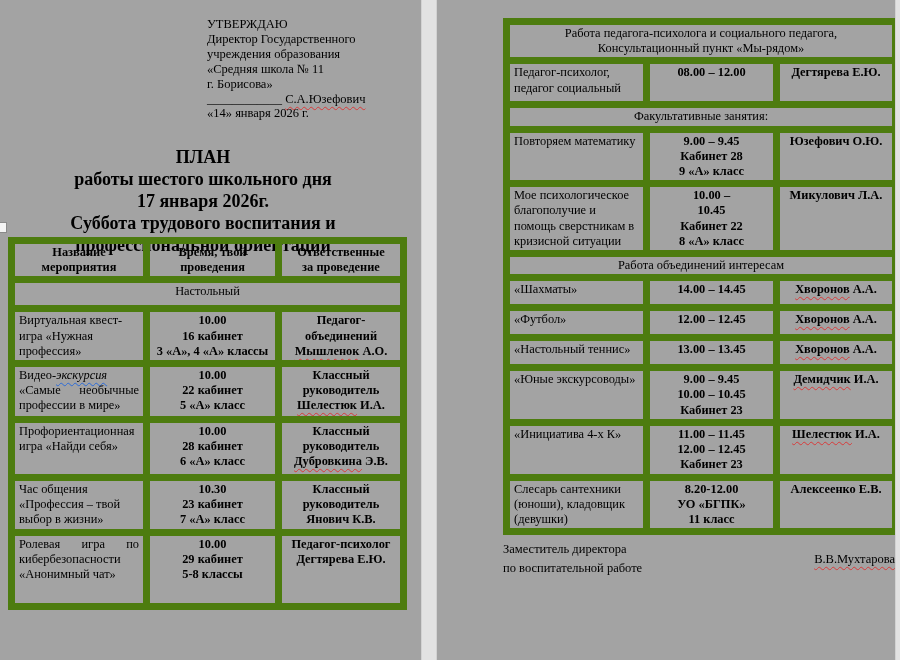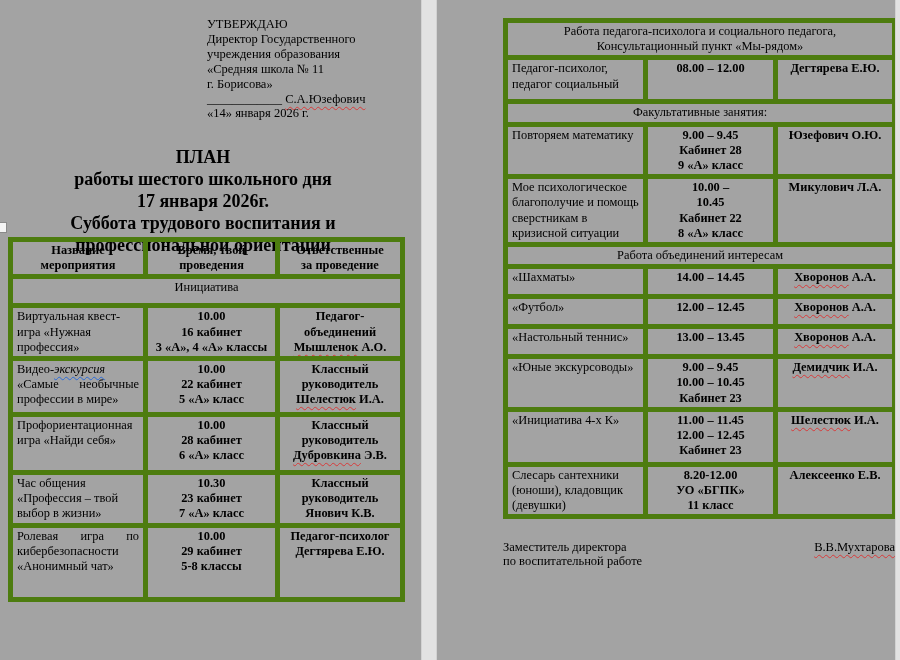--- a/index.html
+++ b/index.html
@@ -17,36 +17,36 @@
   .edge-right{position:absolute;top:0;left:895px;width:5px;height:660px;background:#e2e2e2;
     border-left:1px solid #d2d2d2;box-sizing:border-box;}
 
   .pre-line{white-space:pre-line;}
 
   .approval{position:absolute;left:207px;top:17px;width:190px;font-size:12.5px;line-height:14.9px;}
   .doc-title{position:absolute;left:8px;top:146px;width:390px;text-align:center;
     font-weight:bold;font-size:18px;line-height:22px;}
 
   table.doc{border-collapse:collapse;table-layout:fixed;font-size:12.4px;line-height:15.2px;}
-  table.doc td{border:5px solid #4d7c0f;vertical-align:top;padding:1px 4px;overflow:hidden;}
+  table.doc td{border:7px solid #4d7c0f;vertical-align:top;padding:1px 4px;overflow:hidden;}
   td.c-center{text-align:center;font-weight:bold;}
   td.c-justify{text-align:justify;}
   td.sec{text-align:center;padding:0 2px;}
 
   .tbl-left{position:absolute;left:8px;top:237px;width:392px;}
   .tbl-right{position:absolute;left:66px;top:18px;width:389px;}
 
   .sp-red{text-decoration:underline wavy #d83a3a;text-decoration-thickness:1px;text-underline-offset:2.5px;}
   .sp-blue{text-decoration:underline wavy #2b6bd8;text-decoration-thickness:1px;text-underline-offset:2.5px;font-style:italic;}
 
   .handle{position:absolute;left:-4px;top:222px;width:11px;height:11px;
     border:1px solid #8a8a8a;background:#f4f4f4;box-sizing:border-box;}
 
   .footer{position:absolute;left:66px;top:540px;width:392px;display:flex;
-    justify-content:space-between;align-items:flex-start;font-size:12.5px;line-height:14px;}
+    justify-content:space-between;align-items:center;font-size:12.5px;line-height:19px;}
 </style>
 </head>
 <body>
 
 <div class="page page-left">
 
   <div class="handle"></div>
 
   <div class="approval">
     <div class="pre-line">УТВЕРЖДАЮ
@@ -72,21 +72,21 @@
       </colgroup>
     <tbody>
         <tr style="height:30px">
       <td class="c-center">Название мероприятия</td>
       <td class="c-center pre-line">Время, твой
 проведения</td>
       <td class="c-center pre-line">Ответственные
 за проведение</td>
     </tr>
     <tr style="height:29px">
-      <td colspan="3" class="sec">Инициатива</td>
+      <td colspan="3" class="sec">Настольный</td>
     </tr>
     <tr style="height:50px">
       <td><span>Виртуальная квест-игра «Нужная профессия»</span></td>
       <td class="c-center pre-line">10.00
 16 кабинет
 3 «А», 4 «А» классы</td>
       <td class="c-center">
         <div class="pre-line">Педагог-
 объединений</div>
         <div><span class="sp-red">Мышленок</span><span> А.О.</span></div>

